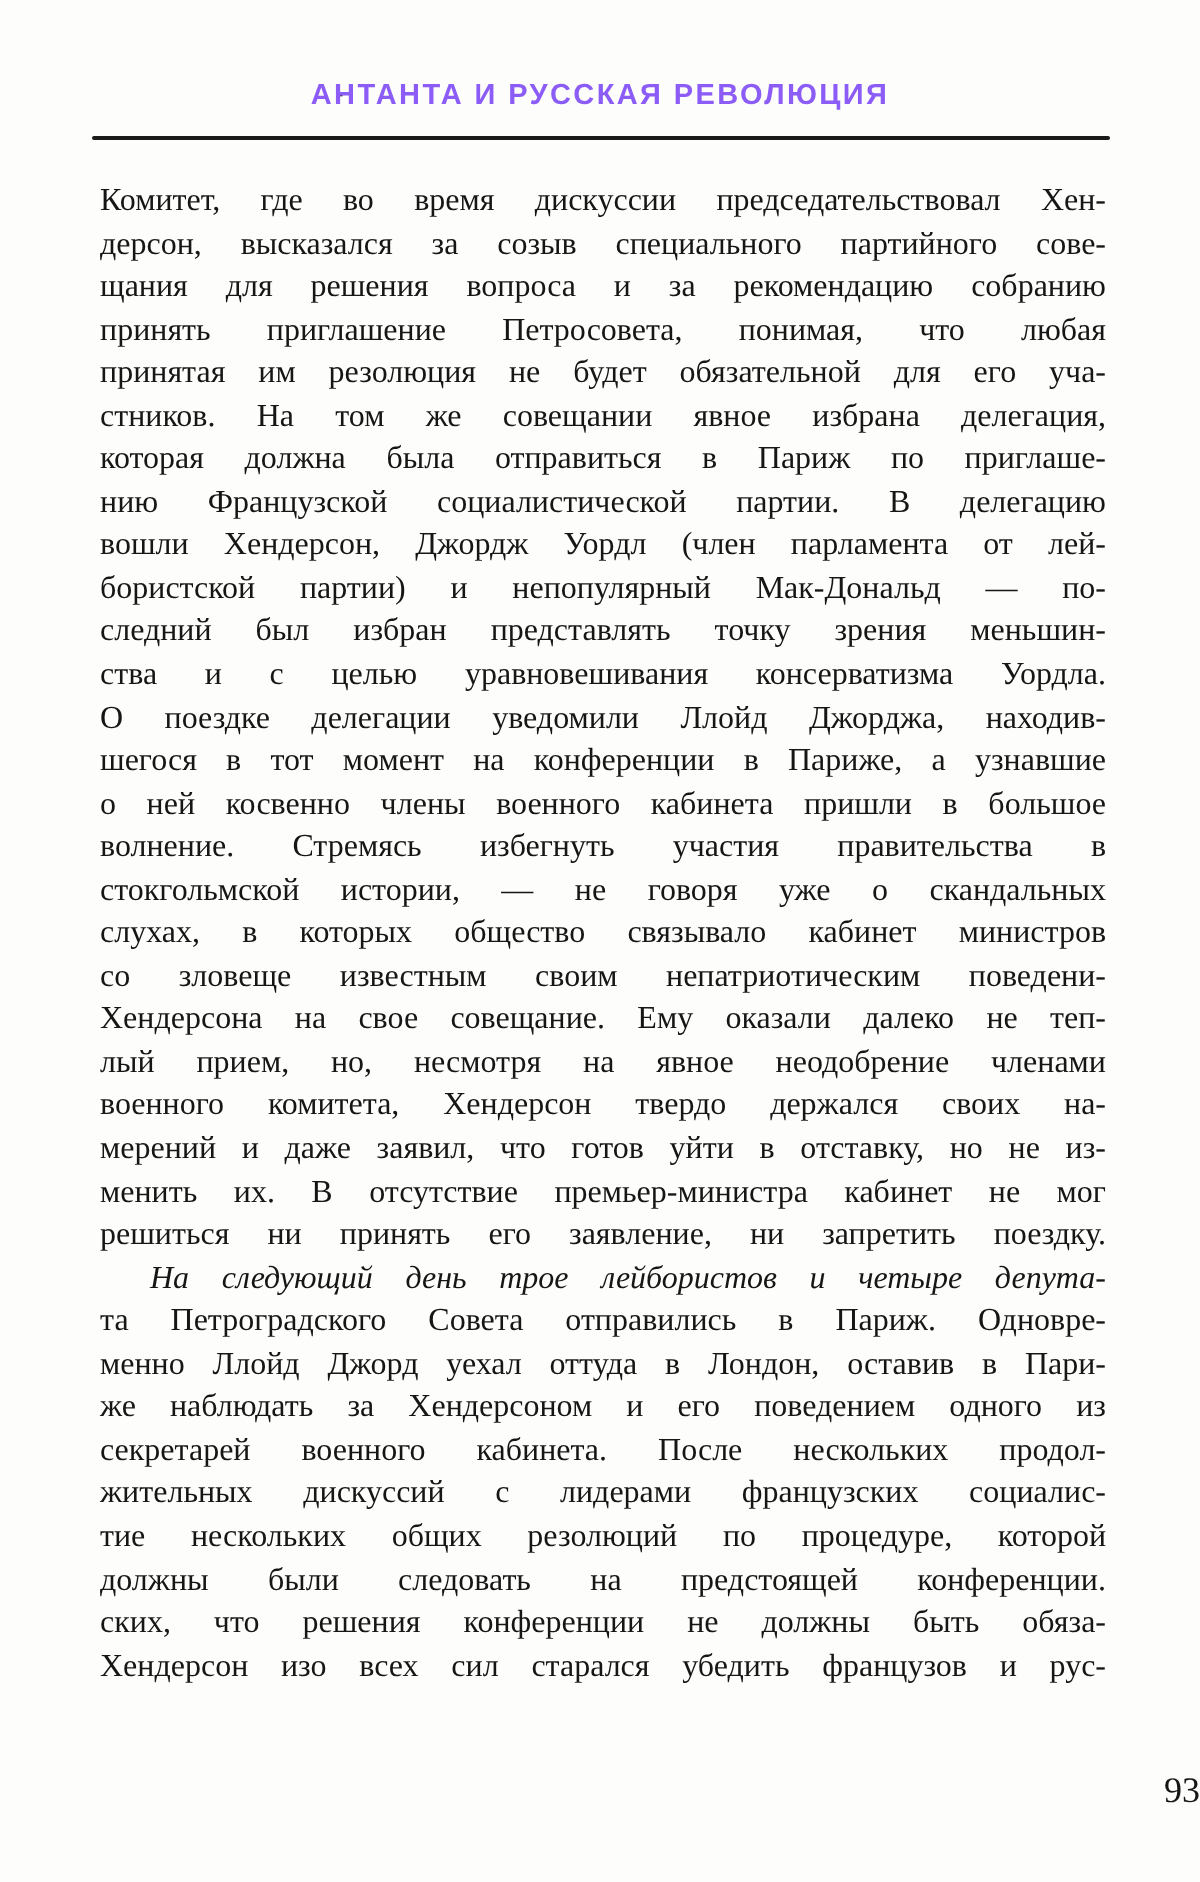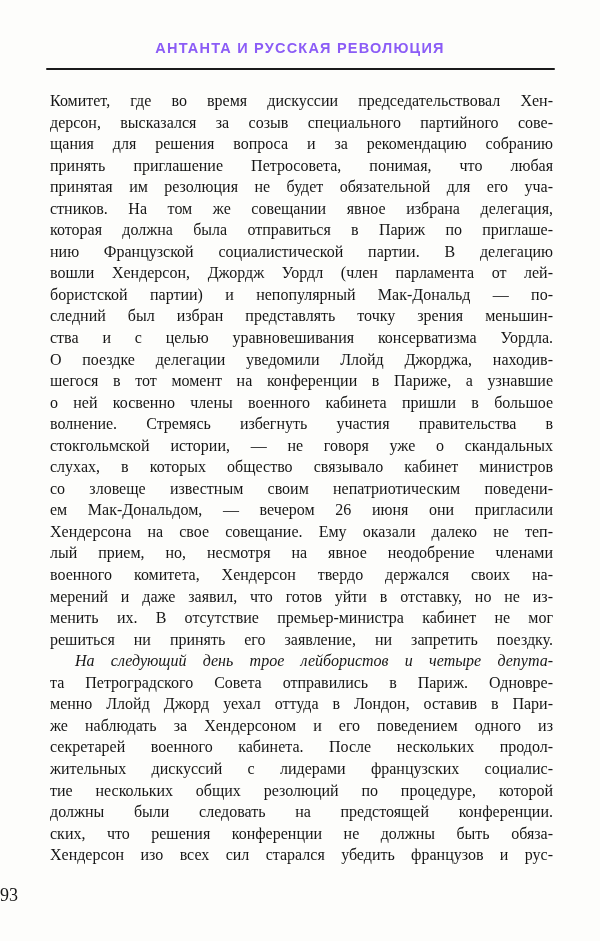--- a/index.html
+++ b/index.html
@@ -65,21 +65,21 @@
   }
   .para-indent .line:first-child {
     text-indent: 25px;
     font-style: italic;
   }
   .page-number {
     position: absolute;
     top: 884px;
     left: 0;
     right: 0;
-    text-align: left;
+    text-align: right;
     font-family: "Liberation Serif", serif;
     font-size: 18px;
     line-height: 22px;
     color: #161616;
   }
 </style>
 </head>
 <body>
 
 <div class="page">
@@ -104,21 +104,20 @@
         <div class="line">бористской партии) и непопулярный Мак-Дональд — по-</div>
         <div class="line">следний был избран представлять точку зрения меньшин-</div>
         <div class="line">ства и с целью уравновешивания консерватизма Уордла.</div>
         <div class="line">О поездке делегации уведомили Ллойд Джорджа, находив-</div>
         <div class="line">шегося в тот момент на конференции в Париже, а узнавшие</div>
         <div class="line">о ней косвенно члены военного кабинета пришли в большое</div>
         <div class="line">волнение. Стремясь избегнуть участия правительства в</div>
         <div class="line">стокгольмской истории, — не говоря уже о скандальных</div>
         <div class="line">слухах, в которых общество связывало кабинет министров</div>
         <div class="line">со зловеще известным своим непатриотическим поведени-</div>
-        <div class="line">ем Мак-Дональдом, — вечером 26 июня они пригласили</div>
         <div class="line">Хендерсона на свое совещание. Ему оказали далеко не теп-</div>
         <div class="line">лый прием, но, несмотря на явное неодобрение членами</div>
         <div class="line">военного комитета, Хендерсон твердо держался своих на-</div>
         <div class="line">мерений и даже заявил, что готов уйти в отставку, но не из-</div>
         <div class="line">менить их. В отсутствие премьер-министра кабинет не мог</div>
         <div class="line">решиться ни принять его заявление, ни запретить поездку.</div>
       </div>
     <div class="para para-indent">
         <div class="line">На следующий день трое лейбористов и четыре депута-</div>
         <div class="line">та Петроградского Совета отправились в Париж. Одновре-</div>

